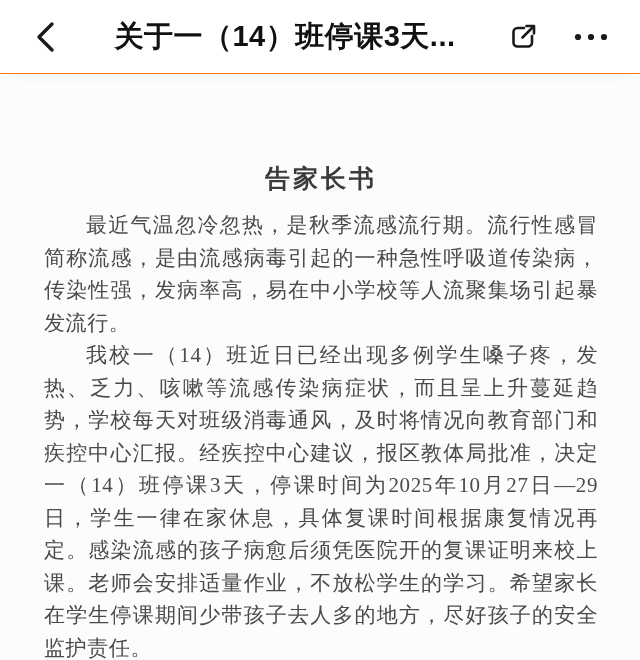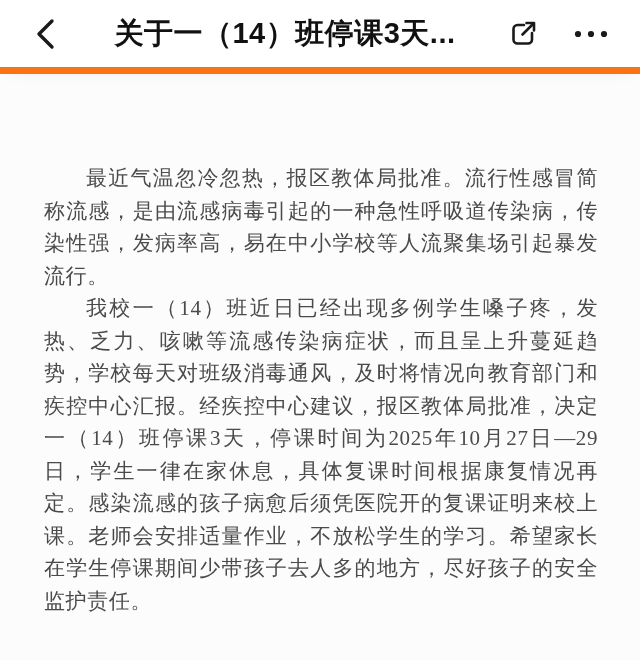--- a/index.html
+++ b/index.html
@@ -10,21 +10,21 @@
     font-family: "Liberation Sans", "DejaVu Sans", sans-serif;
   }
 
   
   .navbar {
     width: 640px; height: 74px;
     background: #ffffff;
     display: flex;
     align-items: center;
     padding: 0 22px 0 18px;
-    border-bottom: 7px solid #f97316;
+    border-bottom: 1px solid #f97316;
     box-shadow: 0 10px 14px -10px rgba(0,0,0,0.05);
     position: relative;
     z-index: 2;
   }
   .nav-back {
     width: 56px; height: 54px;
     display: flex; align-items: center; justify-content: center;
     cursor: pointer;
     background: none; border: none;
   }
@@ -113,22 +113,23 @@
         <circle cx="18" cy="5" r="3.1" fill="#1a1a1a"></circle>
         <circle cx="31" cy="5" r="3.1" fill="#1a1a1a"></circle>
       </svg>
     </button>
   </div>
 </header>
 
 <main class="doc-area">
   <div class="doc-page">
 
+    <h1 class="doc-title">告家长书</h1>
 
 
     <div class="doc-body">
-      <p>最近气温忽冷忽热，报区教体局批准。流行性感冒简称流感，是由流感病毒引起的一种急性呼吸道传染病，传染性强，发病率高，易在中小学校等人流聚集场引起暴发流行。</p>
+      <p>最近气温忽冷忽热，是秋季流感流行期。流行性感冒简称流感，是由流感病毒引起的一种急性呼吸道传染病，传染性强，发病率高，易在中小学校等人流聚集场引起暴发流行。</p>
       <p>我校一（14）班近日已经出现多例学生嗓子疼，发热、乏力、咳嗽等流感传染病症状，而且呈上升蔓延趋势，学校每天对班级消毒通风，及时将情况向教育部门和疾控中心汇报。经疾控中心建议，报区教体局批准，决定一（14）班停课3天，停课时间为2025年10月27日—29日，学生一律在家休息，具体复课时间根据康复情况再定。感染流感的孩子病愈后须凭医院开的复课证明来校上课。老师会安排适量作业，不放松学生的学习。希望家长在学生停课期间少带孩子去人多的地方，尽好孩子的安全监护责任。</p>
 
     </div>
 
   </div>
 </main>
 
 </body></html>

